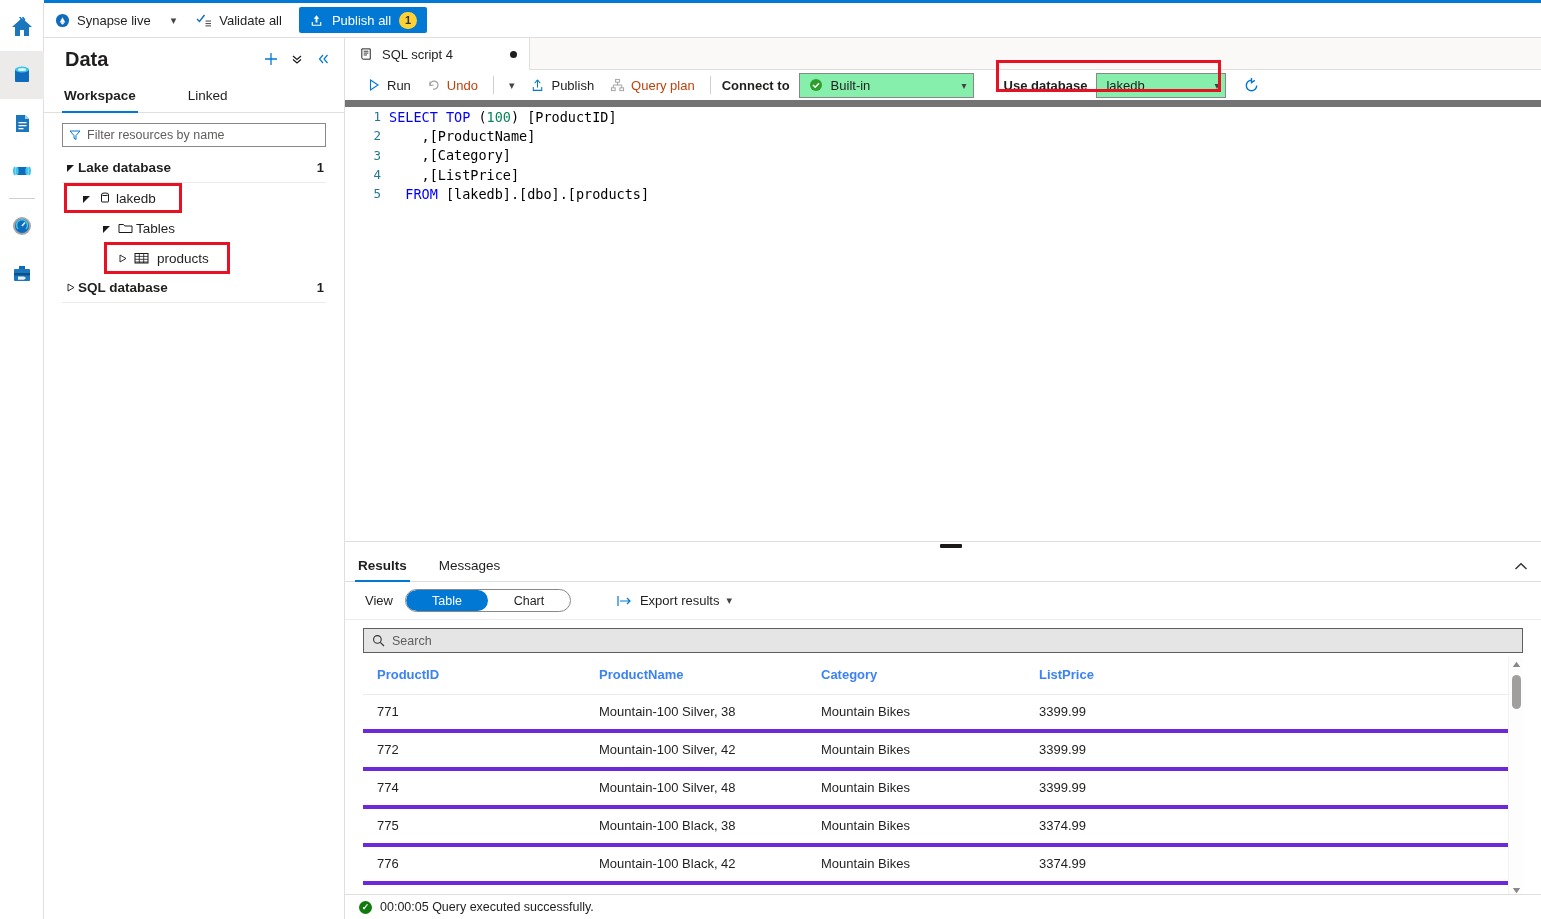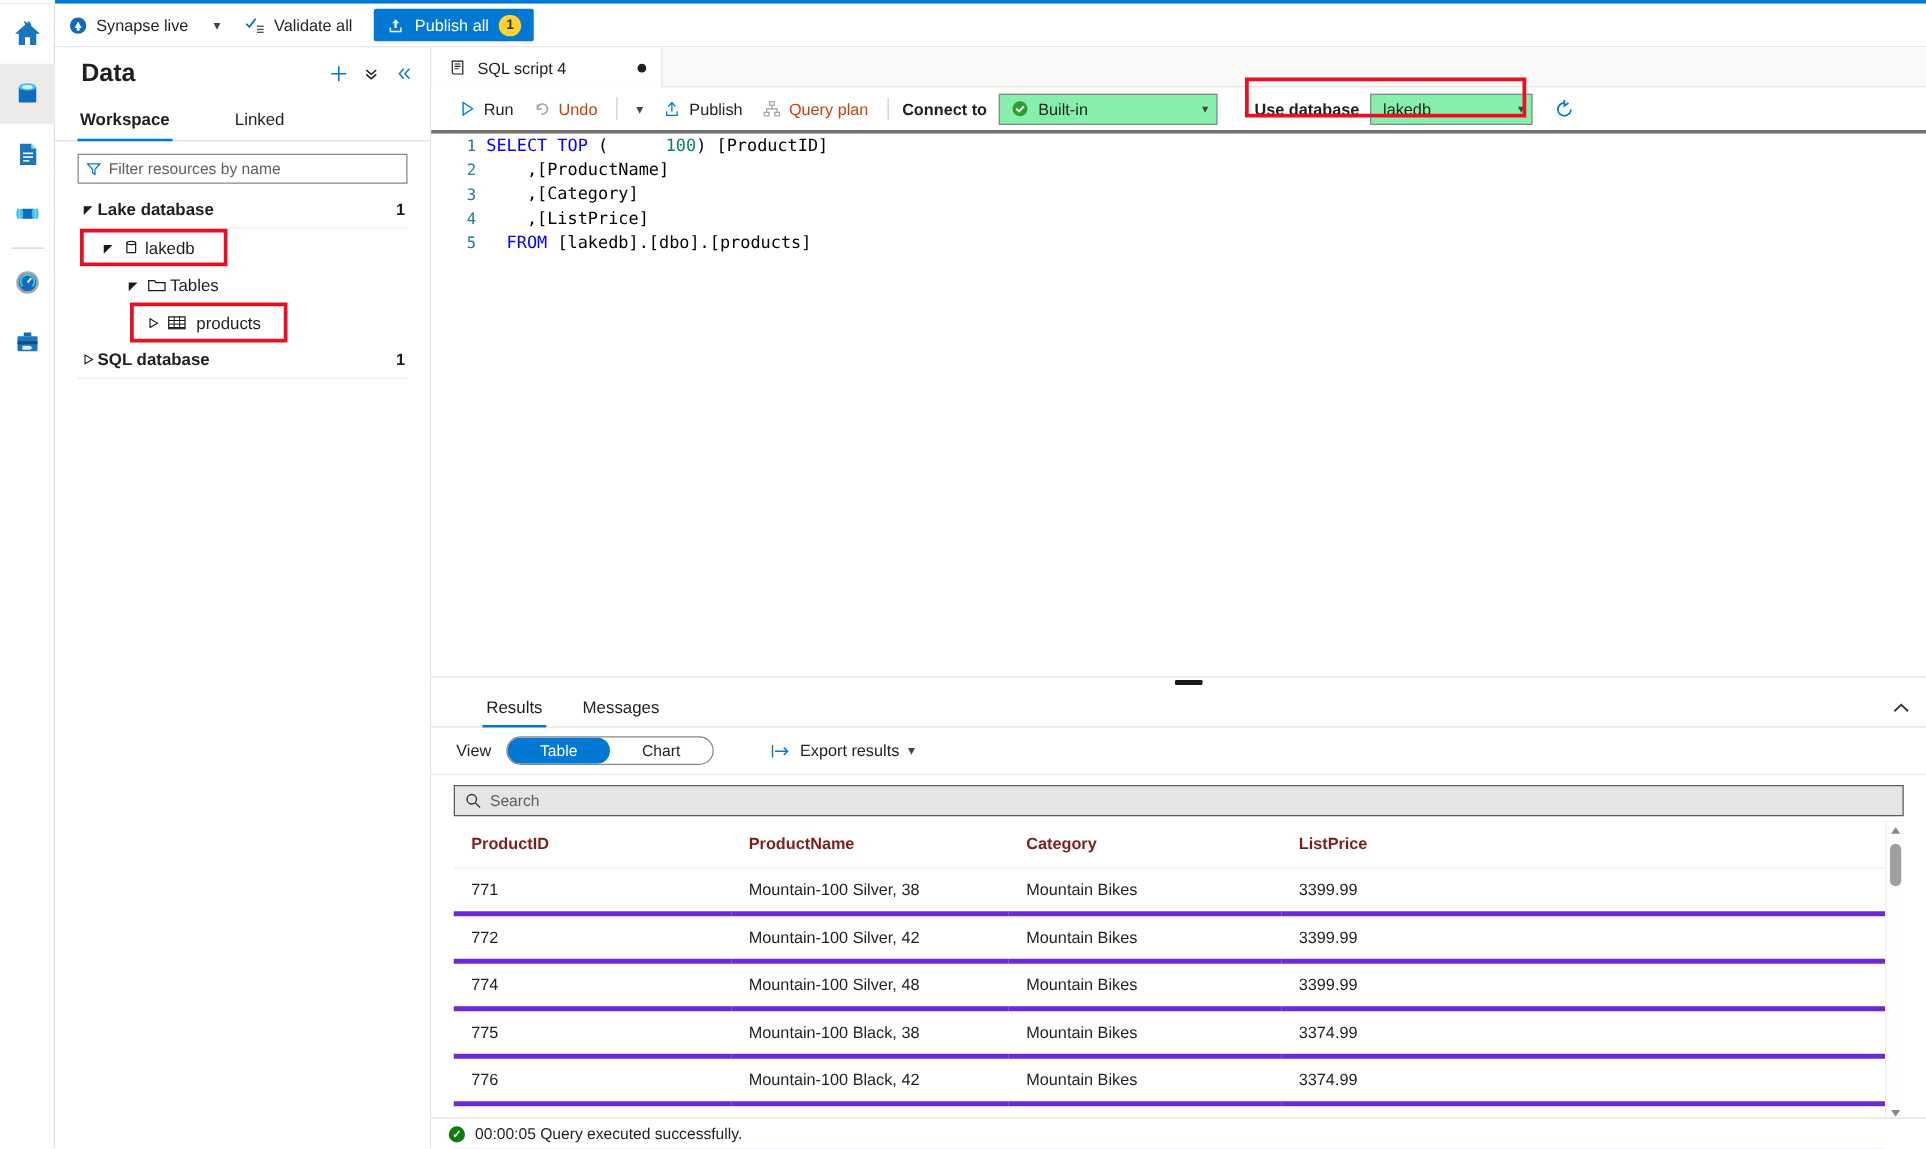--- a/index.html
+++ b/index.html
@@ -110,21 +110,21 @@
   .tabstrip { height: 32px; display: flex; border-bottom: 1px solid #e1dfdd; background: #faf9f8; }
   .etab {
     display: flex; align-items: center; gap: 8px; height: 32px; padding: 0 12px 0 14px;
     background: #fff; border-right: 1px solid #e1dfdd; font-size: 13px; cursor: pointer;
     min-width: 185px;
   }
   .dirty-dot { width: 7px; height: 7px; border-radius: 50%; background: #201f1e; margin-left: auto; }
 
   .etoolbar {
     height: 37px; display: flex; align-items: center; padding: 0 14px;
-    border-bottom: 3px solid #737373; background: #fff; gap: 0;
+    border-bottom: 7px solid #737373; background: #fff; gap: 0;
   }
   .tb-btn {
     display: flex; align-items: center; gap: 6px; height: 26px; padding: 0 8px;
     font-size: 13px; cursor: pointer; color: #201f1e; white-space: nowrap;
   }
   .tb-btn.disabled { color: #c2410c; cursor: default; }
   .tb-sep { width: 1px; height: 18px; background: #d2d0ce; margin: 0 7px; }
   .tb-label { font-size: 13px; font-weight: 600; padding: 0 9px 0 4px; white-space: nowrap; }
   .combo {
     display: flex; align-items: center; height: 25px; border: 1px solid #8a8886;
@@ -142,21 +142,21 @@
     background: #fff; overflow: hidden;
   }
   .code-line { display: flex; height: 19.3px; align-items: center; font-size: 13.5px;
     font-family: "DejaVu Sans Mono", monospace; }
   .gutter {
     width: 44px; flex: 0 0 44px; text-align: right; padding-right: 8px;
     color: #237893; font-size: 12.5px; font-family: "DejaVu Sans Mono", monospace;
   }
   .code-text { white-space: pre; color: #000; }
   .kw { color: #0000ff; }
-  .num { color: #098658; margin-left: 46px; }
+  .num { color: #098658; }
   .splitter {
     position: absolute; left: 0; top: 503px; width: 1196px; height: 8px;
     border-top: 1px solid #e1dfdd; background: #fff;
   }
   .splitter-grip {
     position: absolute; left: 595px; top: 2px; width: 22px; height: 4px;
     background: #1b1a19; border-radius: 1px; cursor: row-resize;
   }
 
   
@@ -164,21 +164,21 @@
     position: absolute; left: 0; top: 511px; width: 1196px; height: 370px; background: #fff;
   }
   .rtabs {
     height: 33px; display: flex; align-items: flex-end; padding: 0 10px;
     border-bottom: 1px solid #e1dfdd; position: relative;
   }
   .rtab {
     font-size: 13.5px; padding: 6px 3px 8px; margin-right: 26px;
     cursor: pointer; position: relative; color: #201f1e;
   }
-  .rtab.active { font-weight: 400; margin-left: 31px; }
+  .rtab.active { font-weight: 700; }
   .rtab.active::after {
     content: ''; position: absolute; left: 0; right: 0; bottom: -1px; height: 2px; background: #0078d4;
   }
   .collapse-pane {
     position: absolute; right: 8px; top: 6px; width: 24px; height: 22px;
     display: flex; align-items: center; justify-content: center; cursor: pointer;
     color: #333; font-size: 12px;
   }
 
   .rtoolbar {
@@ -207,21 +207,21 @@
   }
   .search-box input {
     flex: 1; border: 0; outline: 0; font-size: 12.5px;
     font-family: "Liberation Sans", sans-serif; background: transparent; color: #201f1e;
   }
   .search-box input::placeholder { color: #605e5c; }
 
   .grid-wrap { position: absolute; left: 18px; top: 108px; width: 1160px; height: 240px; }
   table.grid { width: 1145px; border-collapse: collapse; table-layout: fixed; }
   table.grid th {
-    text-align: left; font-size: 13px; font-weight: 600; color: #7f1d1d;
+    text-align: left; font-size: 13px; font-weight: 600; color: #3b82f6;
     padding: 10px 0 12px 14px; border-bottom: 1px solid #edebe9; background: #fff;
   }
   table.grid td {
     font-size: 13px; color: #201f1e; padding: 9px 0 10px 14px;
     border-bottom: 4px solid #6d28d9; white-space: nowrap; overflow: hidden;
   }
   table.grid tr.clipped td { color: #c8c6c4; }
   .c0 { width: 222px; } .c1 { width: 222px; } .c2 { width: 218px; } .c3 { width: 483px; }
 
   .vscroll {

